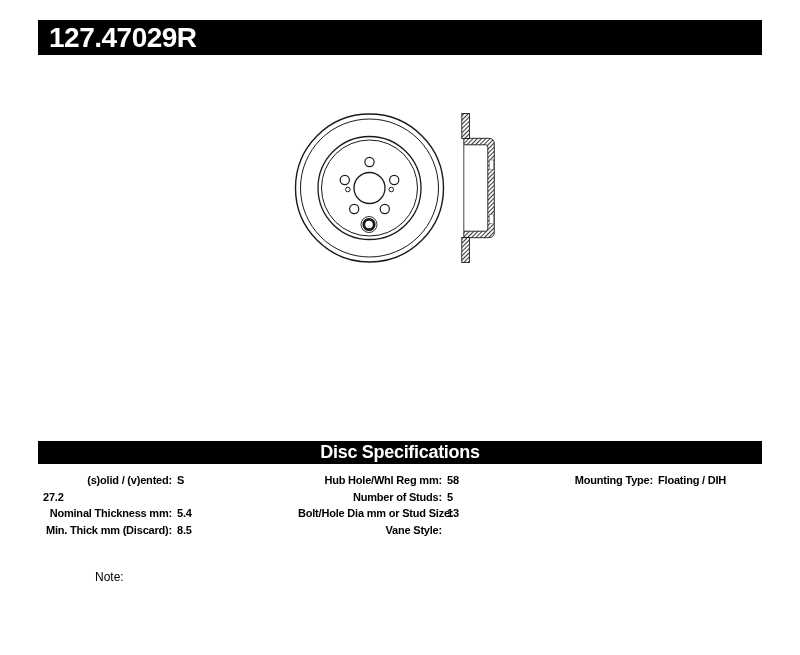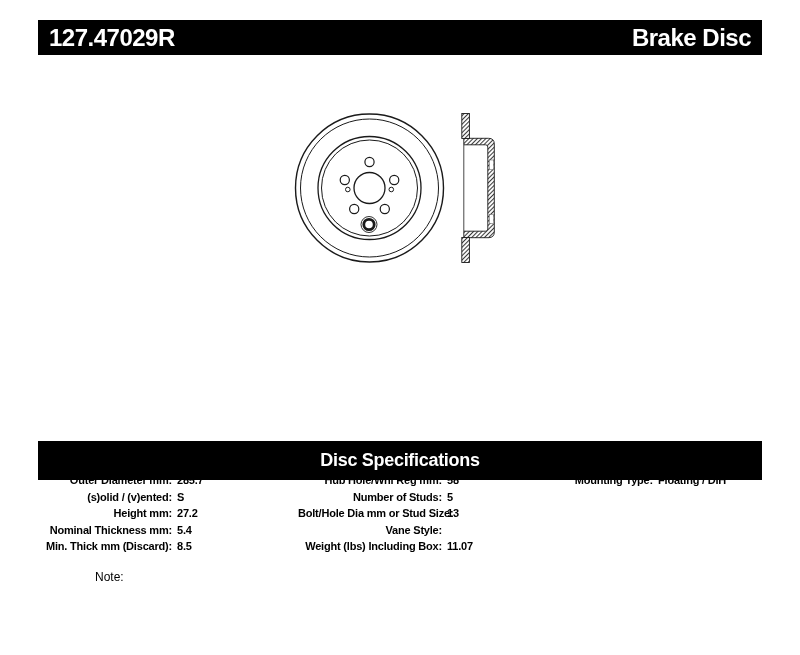--- a/index.html
+++ b/index.html
@@ -21,38 +21,38 @@
     background: #000000;
     color: #ffffff;
     display: flex;
     justify-content: space-between;
     align-items: center;
     box-sizing: border-box;
     padding: 0 11px;
   }
   .header-bar .part-number,
   .header-bar .product-type {
-    font-size: 24px;
+    font-size: 28px;
     font-weight: bold;
     letter-spacing: -0.5px;
     white-space: nowrap;
   }
 
   
   .drawing-svg {
     position: absolute;
     left: 283px; top: 100px;
     width: 235px; height: 175px;
   }
 
   
   .spec-title-bar {
     position: absolute;
     left: 38px; top: 441px;
-    width: 724px; height: 39px;
+    width: 724px; height: 23px;
     background: #000000;
     color: #ffffff;
     display: flex;
     align-items: center;
     justify-content: center;
   }
   .spec-title-bar .spec-title-text {
     font-size: 18px;
     font-weight: bold;
     letter-spacing: -0.3px;
@@ -92,21 +92,20 @@
     font-weight: normal;
   }
 </style>
 </head>
 <body>
 
 <div class="page">
 
   <div class="header-bar">
     <span class="part-number">127.47029R</span>
-    <span class="product-type">Brake Disc</span>
   </div>
 
   <svg class="drawing-svg" viewBox="283 100 235 175" xmlns="http://www.w3.org/2000/svg">
     <defs>
       <pattern id="hatch" width="3" height="3" patternUnits="userSpaceOnUse" patternTransform="rotate(45)">
         <rect width="3" height="3" fill="#ffffff"></rect>
         <line x1="0.5" y1="0" x2="0.5" y2="3" stroke="#3a3a3a" stroke-width="1.1"></line>
       </pattern>
     </defs>
 
@@ -141,29 +140,24 @@
   </svg>
 
   <div class="spec-title-bar">
     <span class="spec-title-text">Disc Specifications</span>
   </div>
 
   <div class="spec-table">
 
     <div class="spec-col col1">
       <div class="spec-row">
-        <span class="spec-label">Outer Diameter mm:</span>
-        <span class="spec-value">285.7</span>
-      </div>
-      <div class="spec-row">
         <span class="spec-label">(s)olid / (v)ented:</span>
         <span class="spec-value">S</span>
       </div>
       <div class="spec-row">
-        <span class="spec-label">Height mm:</span>
         <span class="spec-value">27.2</span>
       </div>
       <div class="spec-row">
         <span class="spec-label">Nominal Thickness mm:</span>
         <span class="spec-value">5.4</span>
       </div>
       <div class="spec-row">
         <span class="spec-label">Min. Thick mm (Discard):</span>
         <span class="spec-value">8.5</span>
       </div>
@@ -179,24 +173,20 @@
         <span class="spec-value">5</span>
       </div>
       <div class="spec-row">
         <span class="spec-label">Bolt/Hole Dia mm or Stud Size:</span>
         <span class="spec-value">13</span>
       </div>
       <div class="spec-row">
         <span class="spec-label">Vane Style:</span>
         <span class="spec-value"></span>
       </div>
-      <div class="spec-row">
-        <span class="spec-label">Weight (lbs) Including Box:</span>
-        <span class="spec-value">11.07</span>
-      </div>
     </div>
 
     <div class="spec-col col3">
       <div class="spec-row">
         <span class="spec-label">Mounting Type:</span>
         <span class="spec-value">Floating / DIH</span>
       </div>
     </div>
 
   </div>

